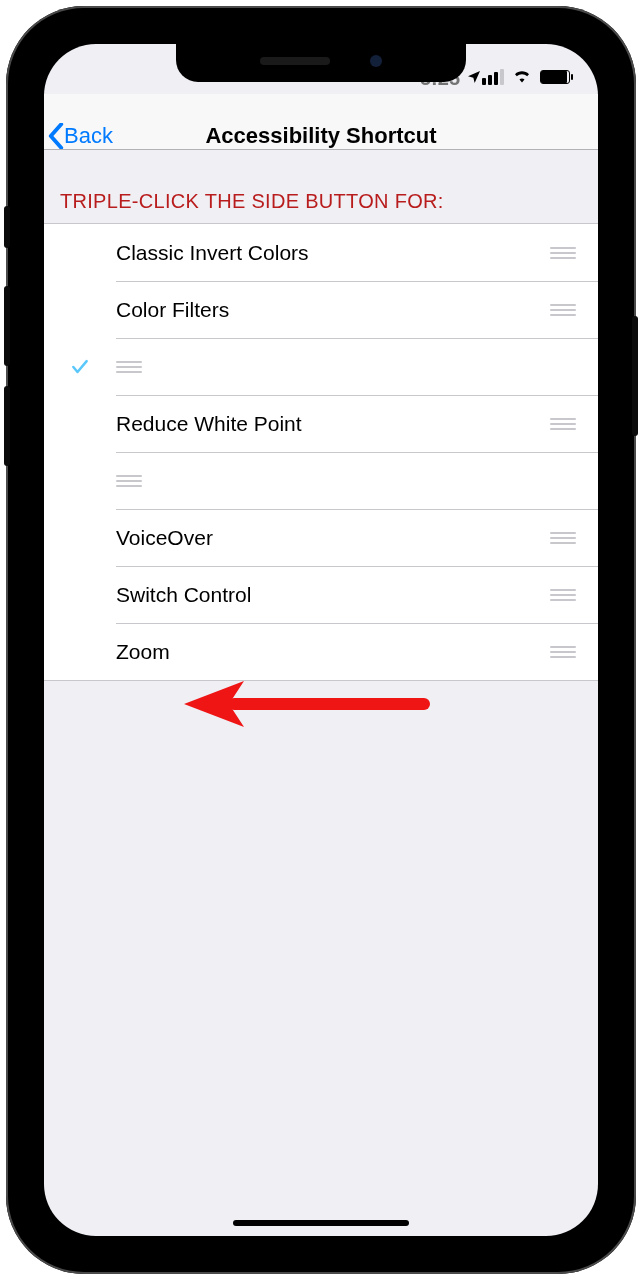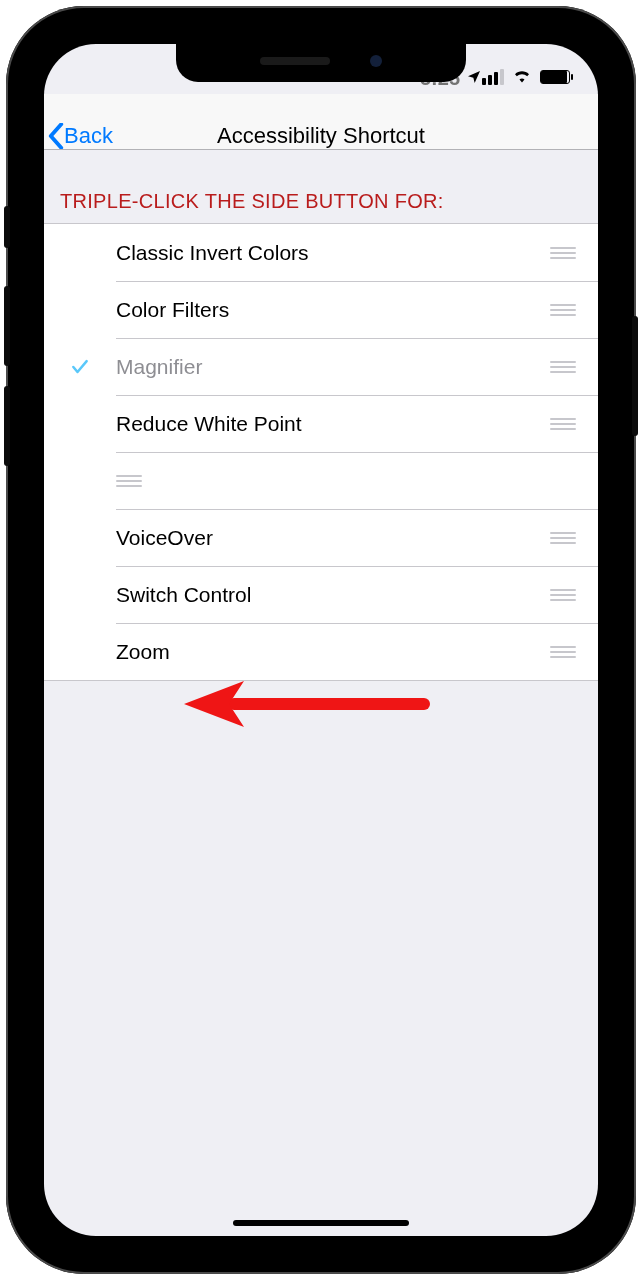--- a/index.html
+++ b/index.html
@@ -82,21 +82,21 @@
       display:flex; align-items:flex-end;
       padding:0 4px;
       background:#f8f8f8;
       position:relative;
     }
     .back{display:flex;align-items:center;color:#007aff;font-size:22px;cursor:pointer;}
     .back svg{width:16px;height:26px;}
     .nav-title{
       position:absolute; left:0; right:0;
       text-align:center;
-      font-size:22px; font-weight:400; color:#000;
+      font-size:22px; font-weight:700; color:#000;
       pointer-events:none;
     }
 
     
     .section-header{
       padding:40px 16px 10px;
       font-size:20px;
       letter-spacing:0.3px;
       color:#b91c1c;
       text-transform:uppercase;
@@ -224,21 +224,20 @@
               <span></span>
               <span></span>
             </div>
           </div>
           <div class="row selected">
             <div class="check-slot">
               <svg viewBox="0 0 24 24">
                 <path fill="none" stroke="#5ac8fa" stroke-width="3" stroke-linecap="round" stroke-linejoin="round" d="M4 12l5 6L20 5"></path>
               </svg>
             </div>
-            <div class="row-label">Magnifier</div>
             <div class="grab">
               <span></span>
               <span></span>
               <span></span>
             </div>
           </div>
           <div class="row">
             <div class="check-slot"></div>
             <div class="row-label">Reduce White Point</div>
             <div class="grab">

